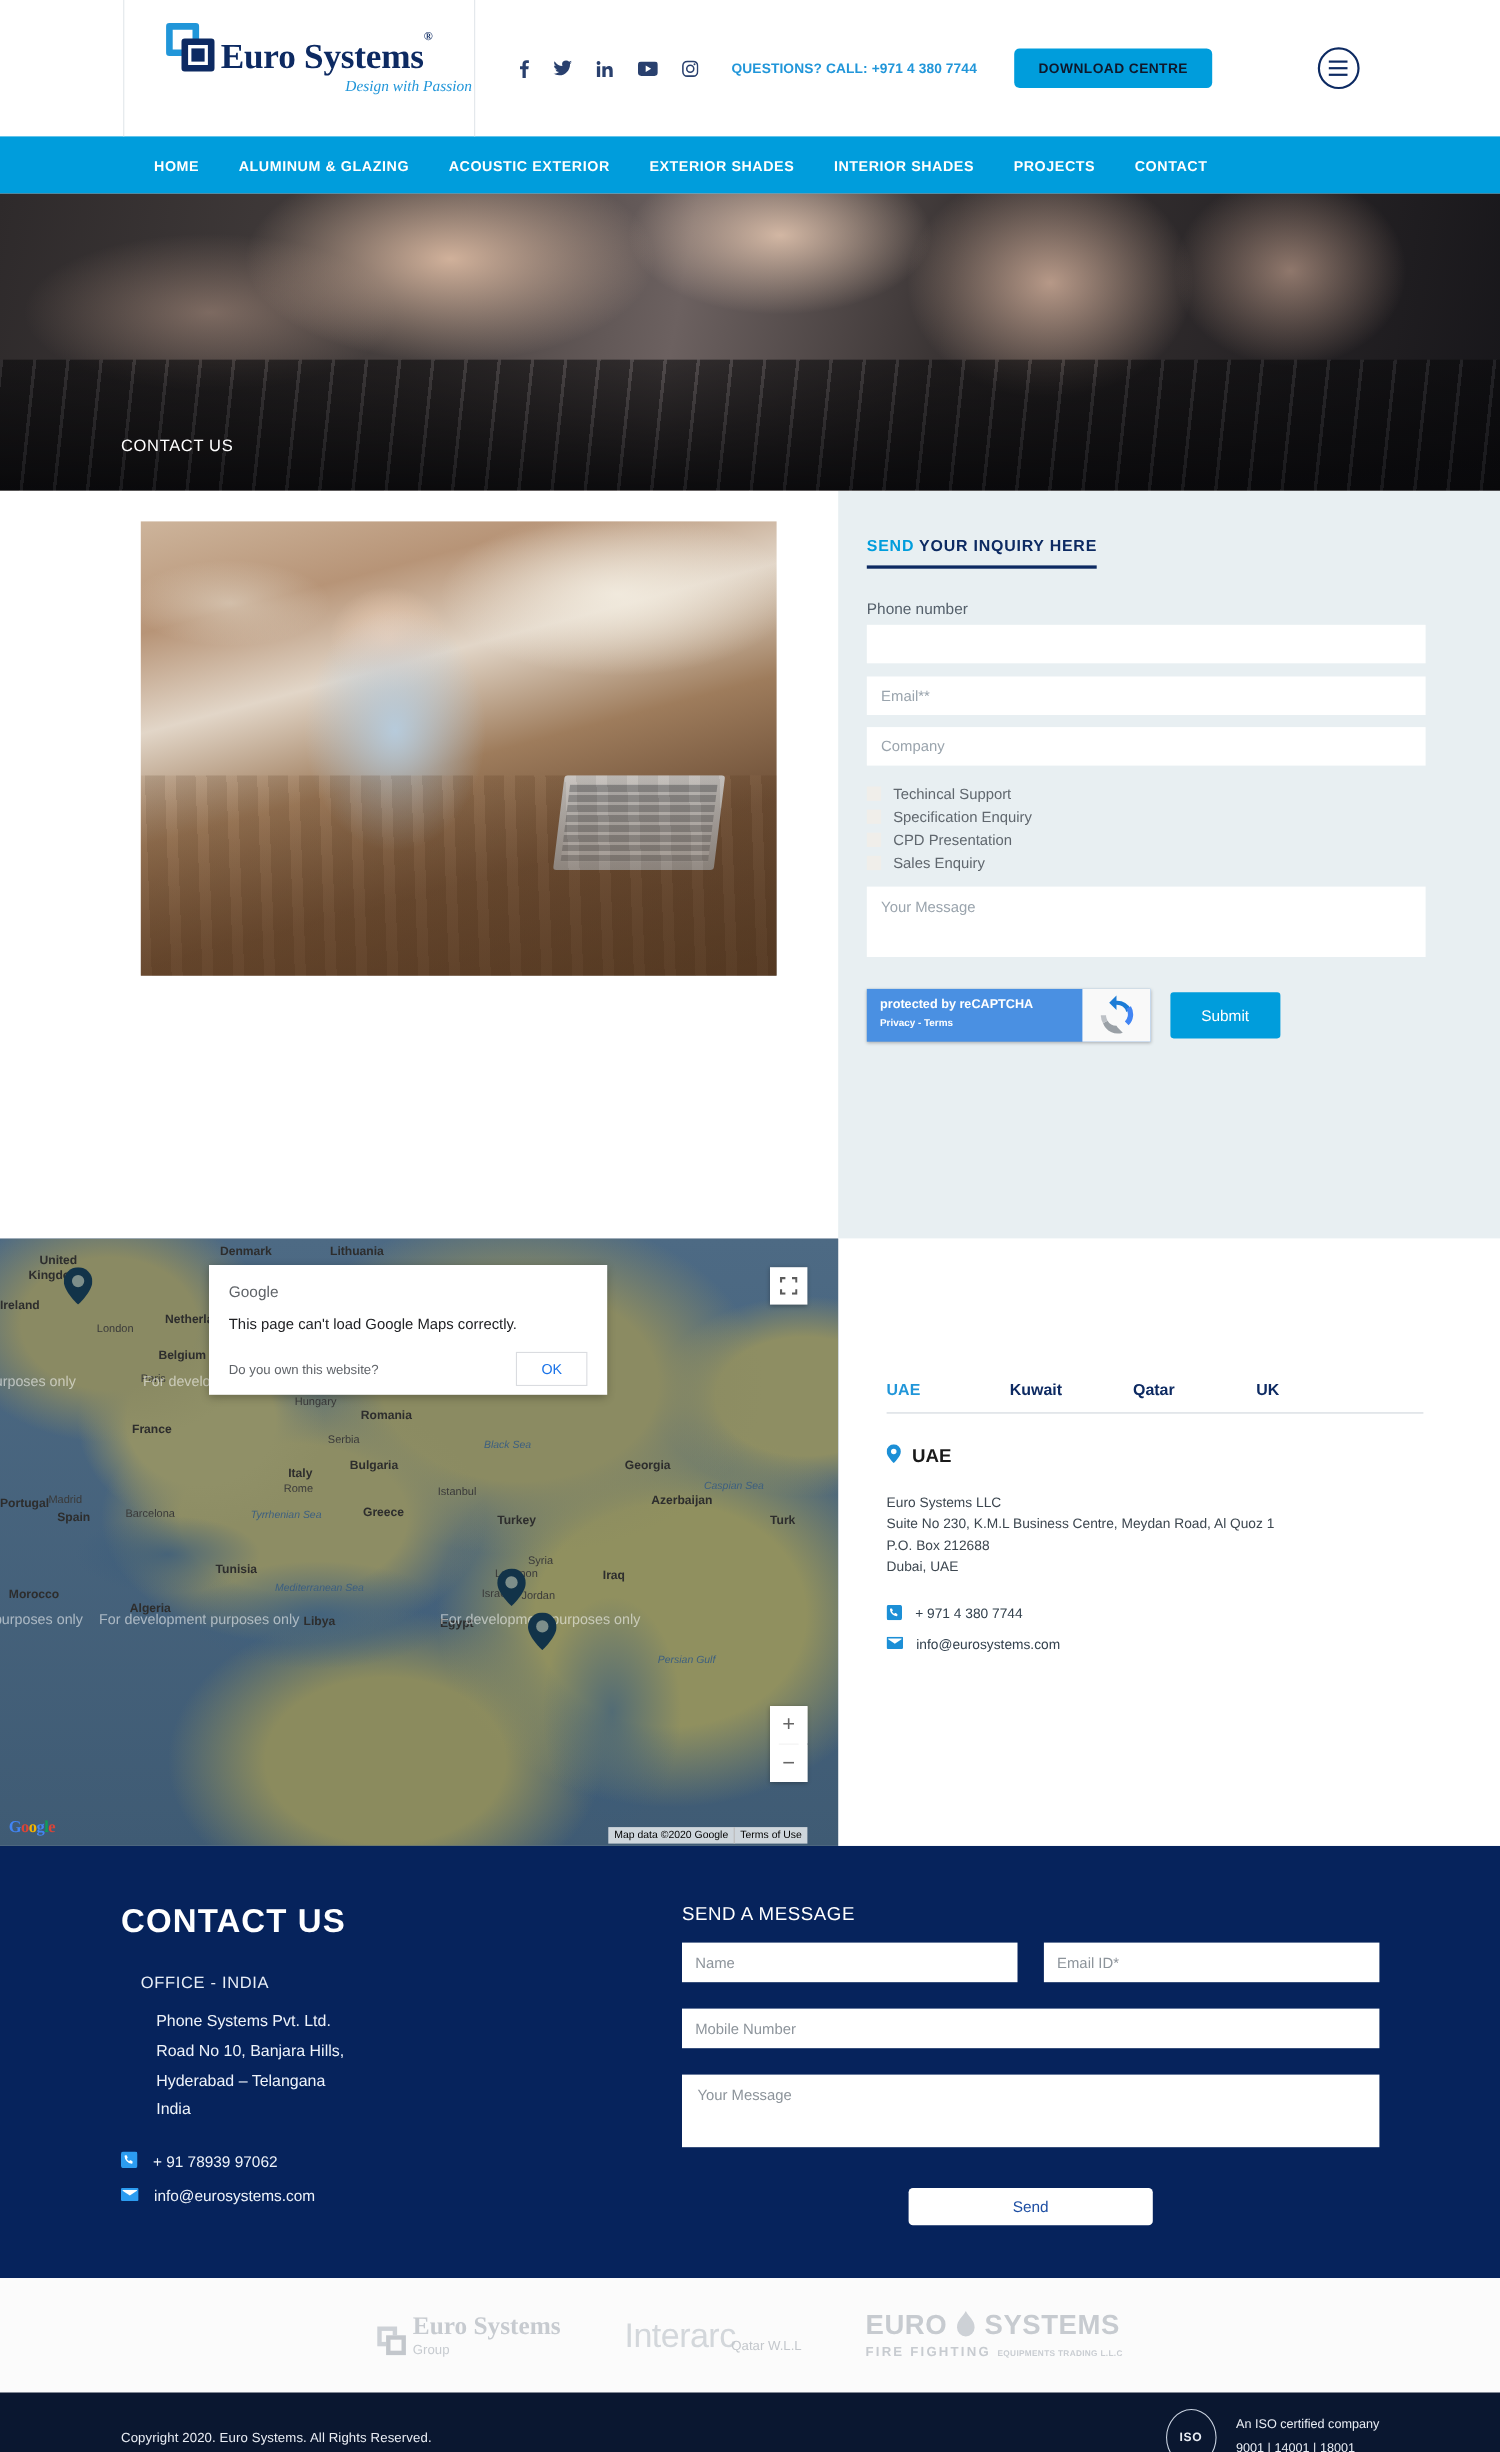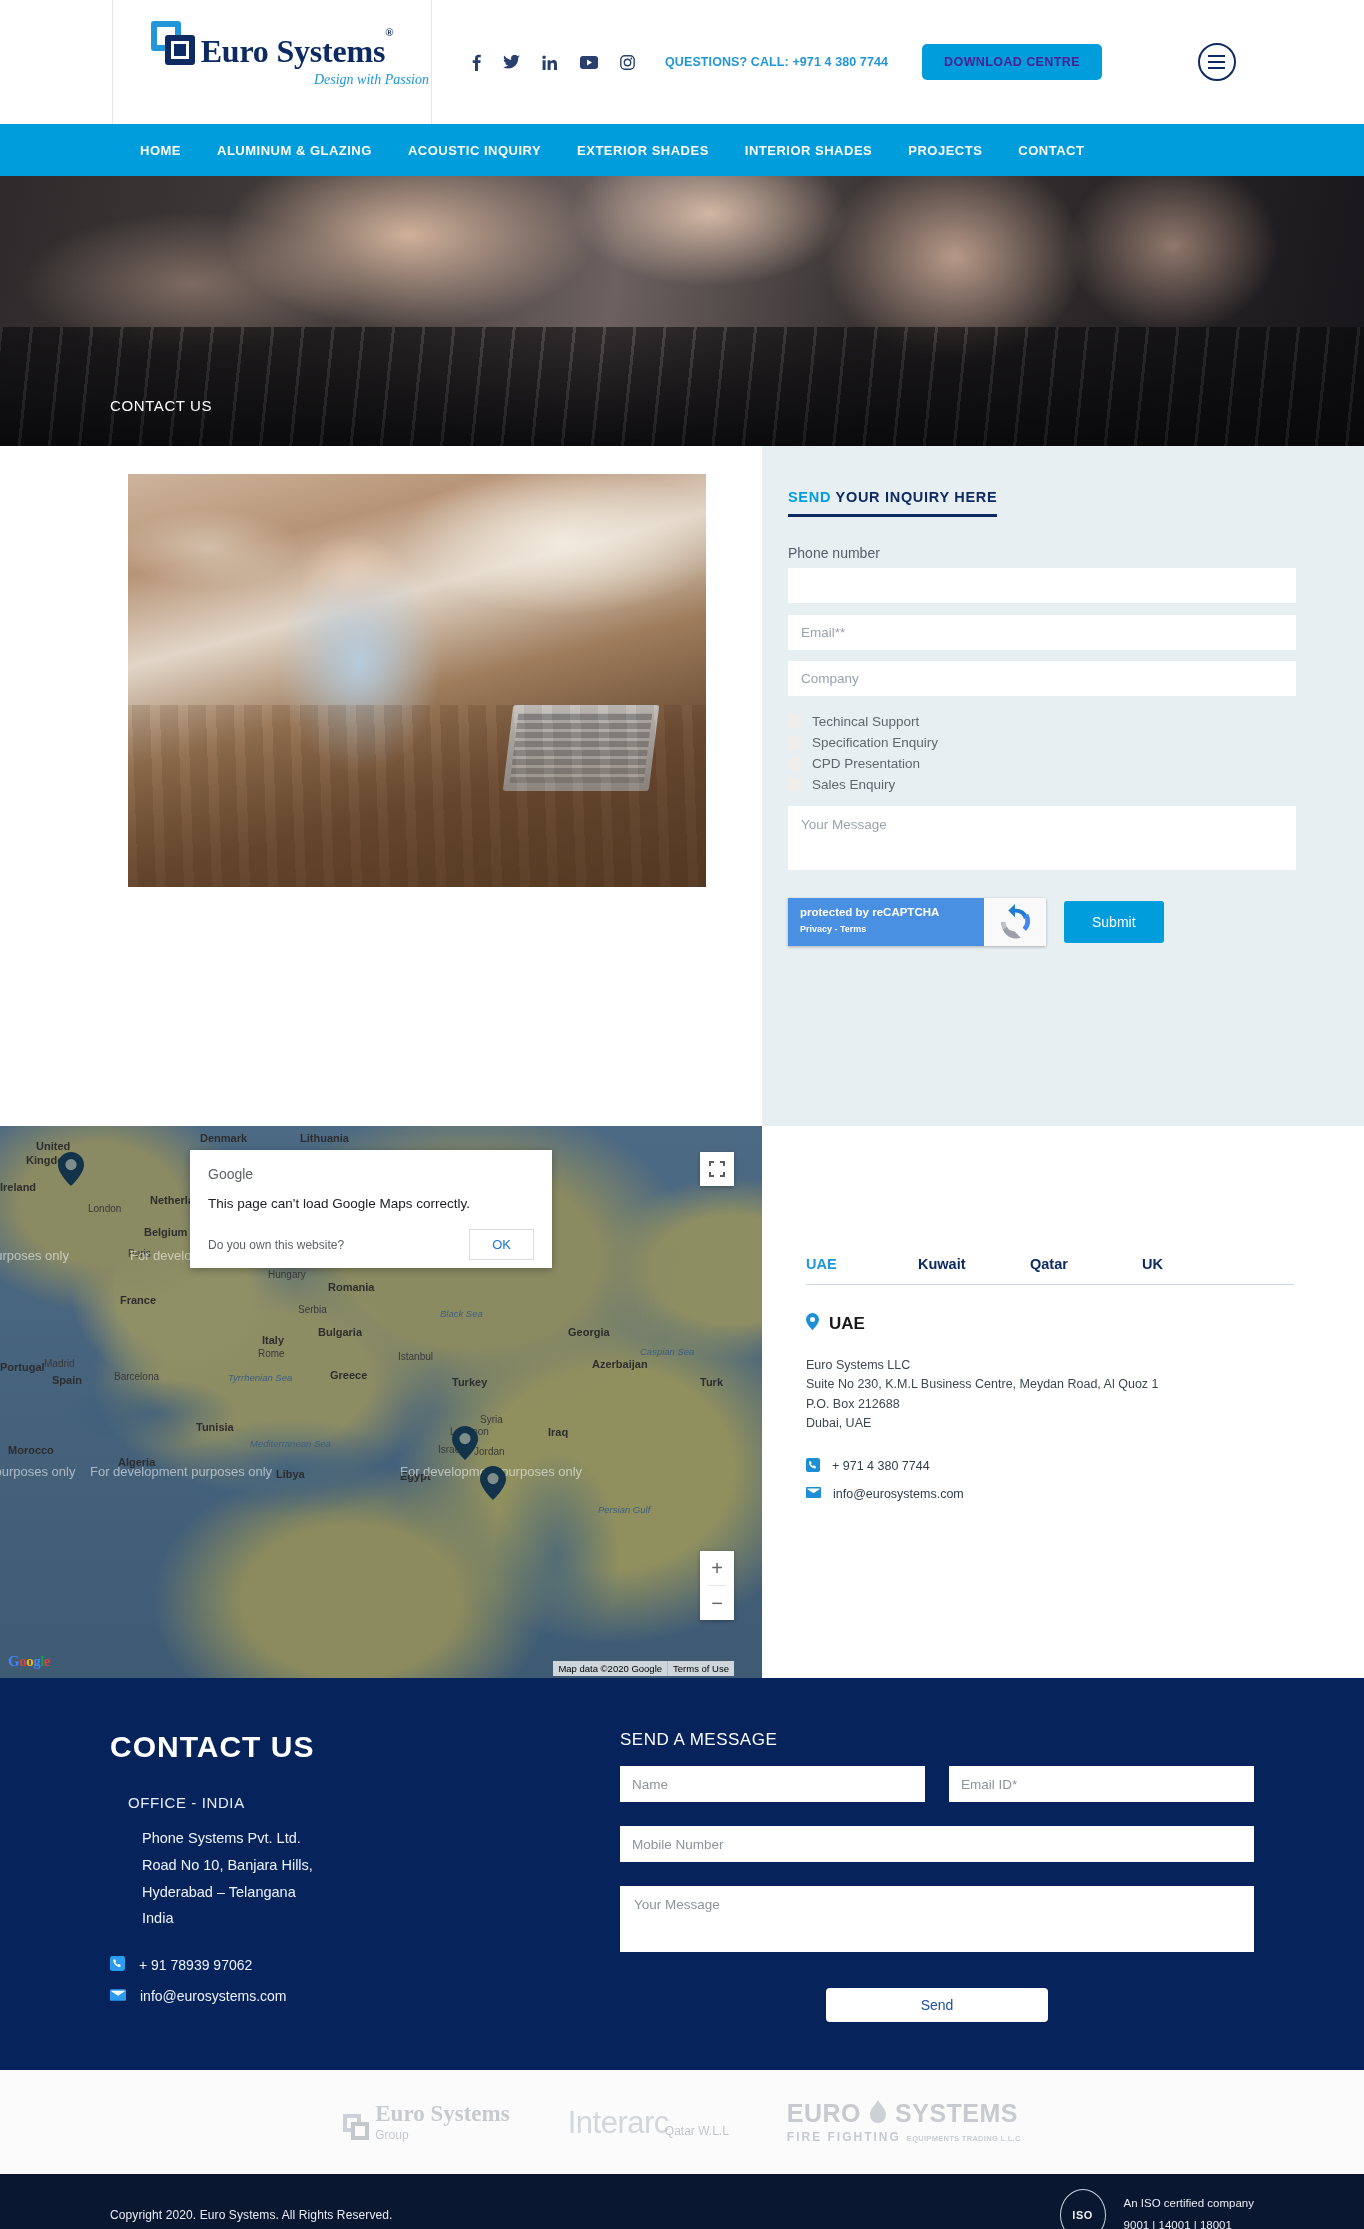--- a/index.html
+++ b/index.html
@@ -62,21 +62,21 @@
     gap: 0;
   }
   .socials { display: flex; align-items: center; gap: 22px; margin-right: 30px; }
   .soc { color: #29406e; display: inline-flex; align-items: center; justify-content: center; }
   .soc svg { display: block; }
   .call-text {
     color: #2196d9; font-size: 12.5px; font-weight: bold; letter-spacing: .1px;
     white-space: nowrap; margin-right: 34px;
   }
   .dl-btn {
-    background: #009ddc; color: #4c1d95; border: none; border-radius: 5px;
+    background: #009ddc; color: #0f172a; border: none; border-radius: 5px;
     padding: 11px 22px; font-size: 12.5px; font-weight: bold; letter-spacing: .4px;
     cursor: pointer; white-space: nowrap;
   }
   .burger {
     width: 38px; height: 38px; border: 2px solid #0d2a62; border-radius: 50%;
     margin-left: 96px; display: flex; flex-direction: column;
     align-items: center; justify-content: center; gap: 4px; cursor: pointer;
   }
   .burger i { display: block; width: 17px; height: 2px; background: #0d2a62; }
 
@@ -399,21 +399,21 @@
         <i></i>
         <i></i>
       </div>
   </div>
 </div>
 
 <div class="navbar">
   <div class="navinner" id="nav-items">
       <a href="#">HOME</a>
       <a href="#">ALUMINUM &amp; GLAZING</a>
-      <a href="#">ACOUSTIC INQUIRY</a>
+      <a href="#">ACOUSTIC EXTERIOR</a>
       <a href="#">EXTERIOR SHADES</a>
       <a href="#">INTERIOR SHADES</a>
       <a href="#">PROJECTS</a>
       <a href="#">CONTACT</a>
     </div>
 </div>
 
 <div class="hero">
   <div class="hero-title">CONTACT US</div>
 </div>

